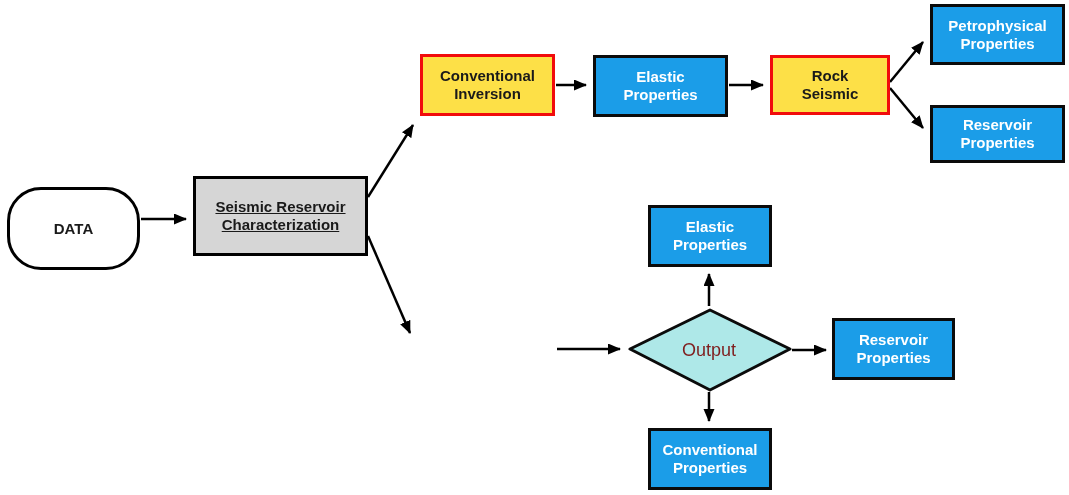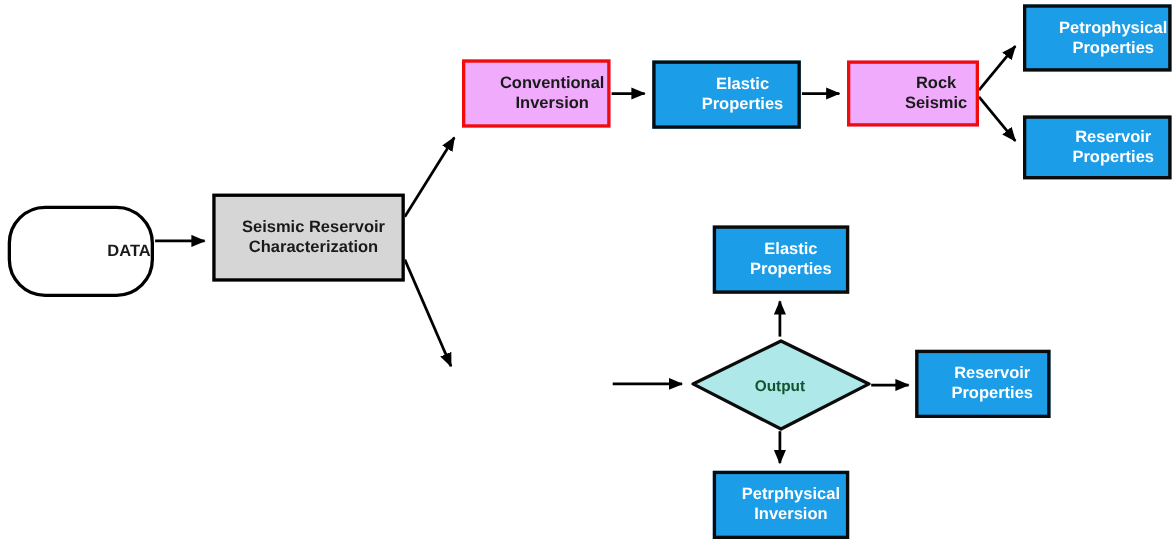--- a/index.html
+++ b/index.html
@@ -7,40 +7,40 @@
     position:relative;
     width:1069px;height:495px;
     background:#ffffff;
     font-family:"Liberation Sans", sans-serif;
     overflow:hidden;
   }
   #edges{position:absolute;left:0;top:0;width:1069px;height:495px;}
   .node{
     position:absolute;
     box-sizing:border-box;
-    display:flex;align-items:center;justify-content:flex-end;
+    display:flex;align-items:center;justify-content:center;
     text-align:center;
     font-weight:bold;
     font-size:15px;line-height:1.2;
     color:#1a1a1a;
     background:#ffffff;
     border:3px solid #000000;
   }
   .node .lbl{display:inline-block;}
   .stadium{border-radius:34px;border-width:3px;}
-  .gray{background:#D6D6D6;border-width:3px;}
-  .redbox{border-color:#F10C0C;background:#f0abfc;}
+  .gray{background:#D6D6D6;border-width:3px;text-decoration:underline;}
+  .redbox{border-color:#F10C0C;background:#fde047;}
   .blue{background:#1B9DE8;color:#ffffff;border-color:#0b0b0b;}
   .narrow70{max-width:72px;}
   .narrow100{max-width:100px;}
   .narrow160{max-width:160px;}
   .diamond-label{
     position:absolute;left:627px;top:309px;width:164px;height:82px;
     display:flex;align-items:center;justify-content:center;
-    font-weight:bold;font-size:14px;color:#14532d;
+    font-weight:normal;font-size:18px;color:#7f1d1d;
     pointer-events:none;
   }
   
   .wm{
     position:absolute;right:6px;bottom:5px;
     width:15px;height:7px;
     border:1px solid #8f8f8f;border-radius:3px;
   }
   .wm::before{
     content:"";position:absolute;left:3px;top:2px;right:3px;bottom:2px;
@@ -105,20 +105,20 @@
 
   <div class="node blue" style="left:648px;top:205px;width:124px;height:62px">
     <span class="lbl narrow100">Elastic Properties</span>
   </div>
 
   <div class="node blue" style="left:832px;top:318px;width:123px;height:62px">
     <span class="lbl narrow100">Reservoir Properties</span>
   </div>
 
   <div class="node blue" style="left:648px;top:428px;width:124px;height:62px">
-    <span class="lbl narrow100">Petrphysical Inversion</span>
+    <span class="lbl narrow100">Conventional Properties</span>
   </div>
 
   <div class="diamond-label">
     <span class="lbl">Output</span>
   </div>
 
 </div>
 
 </body></html>

